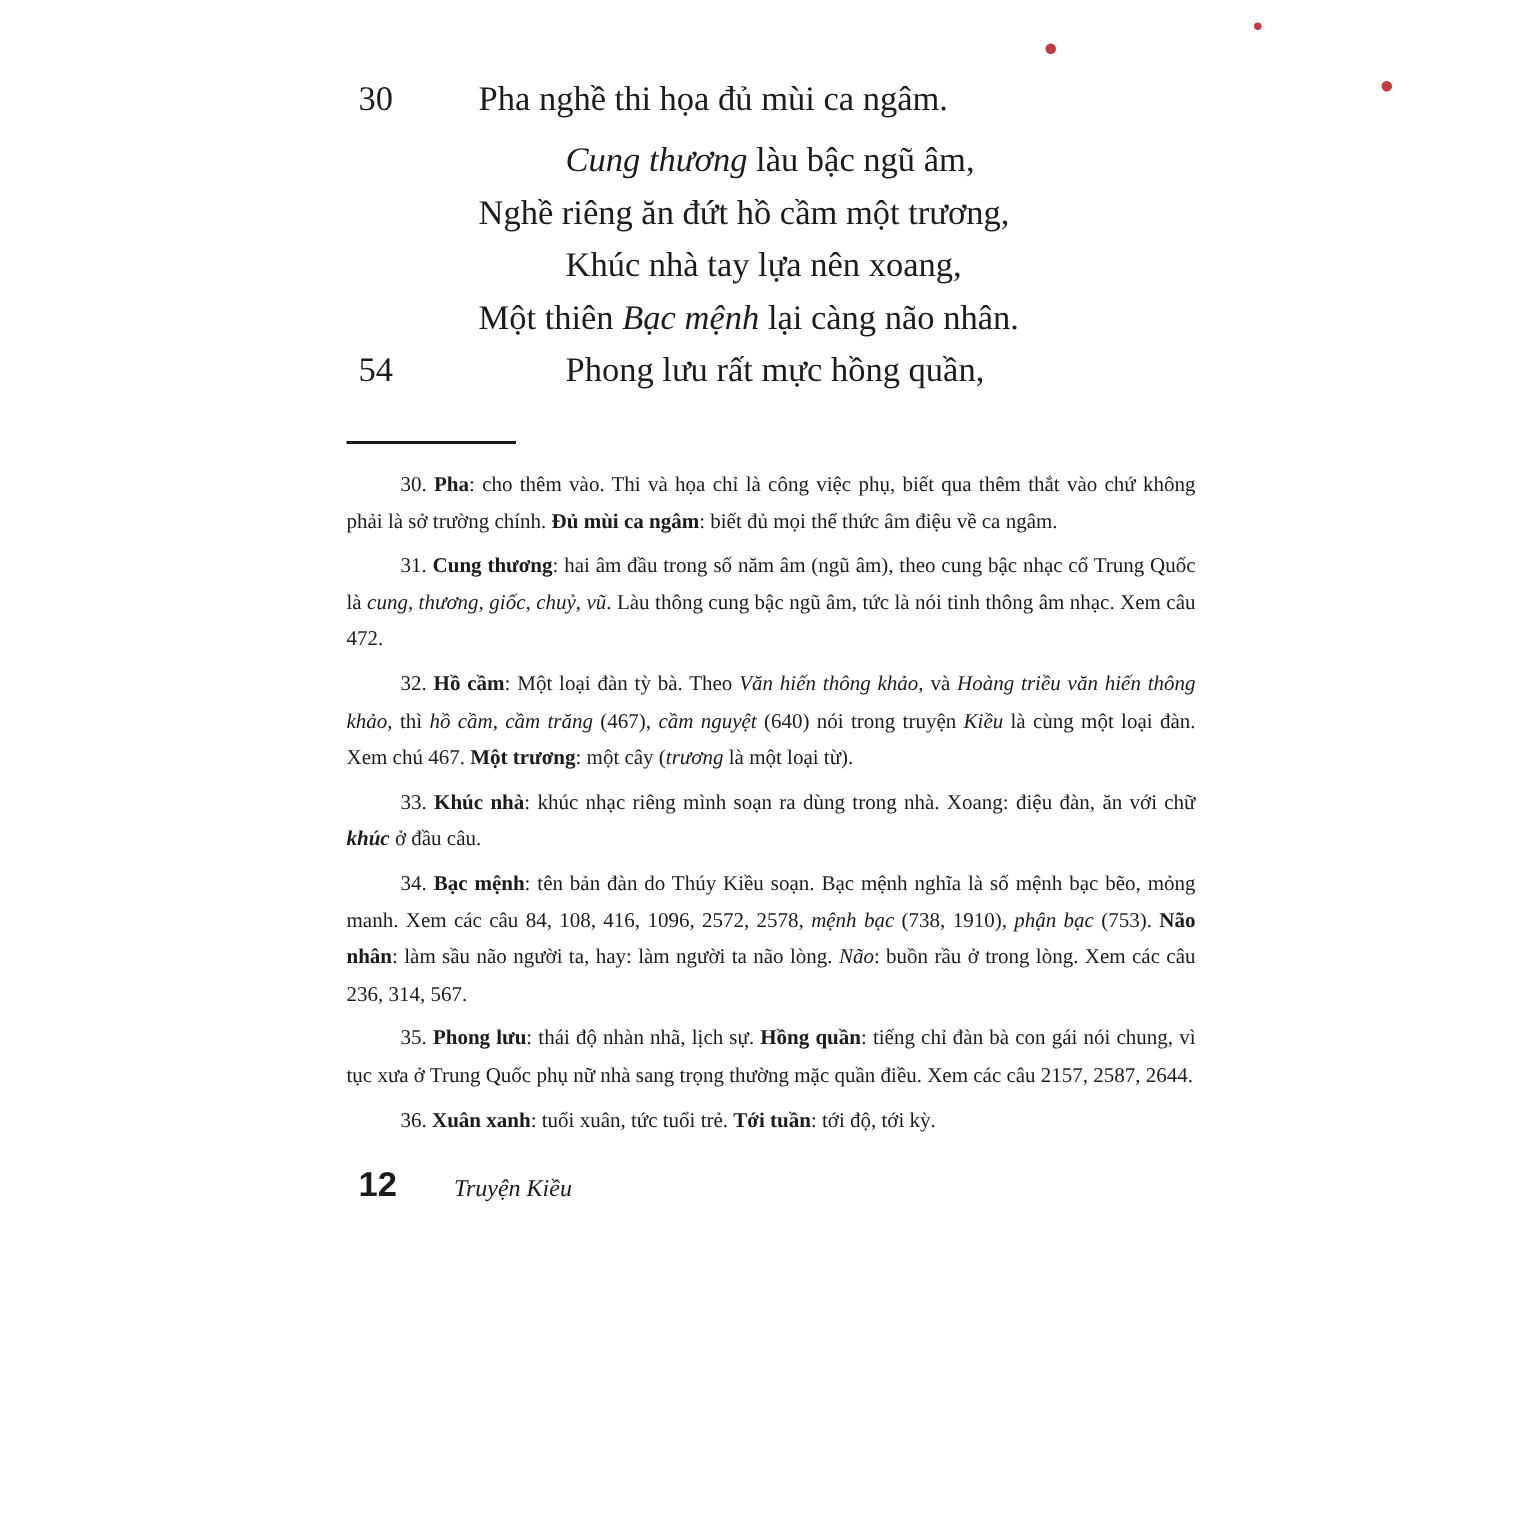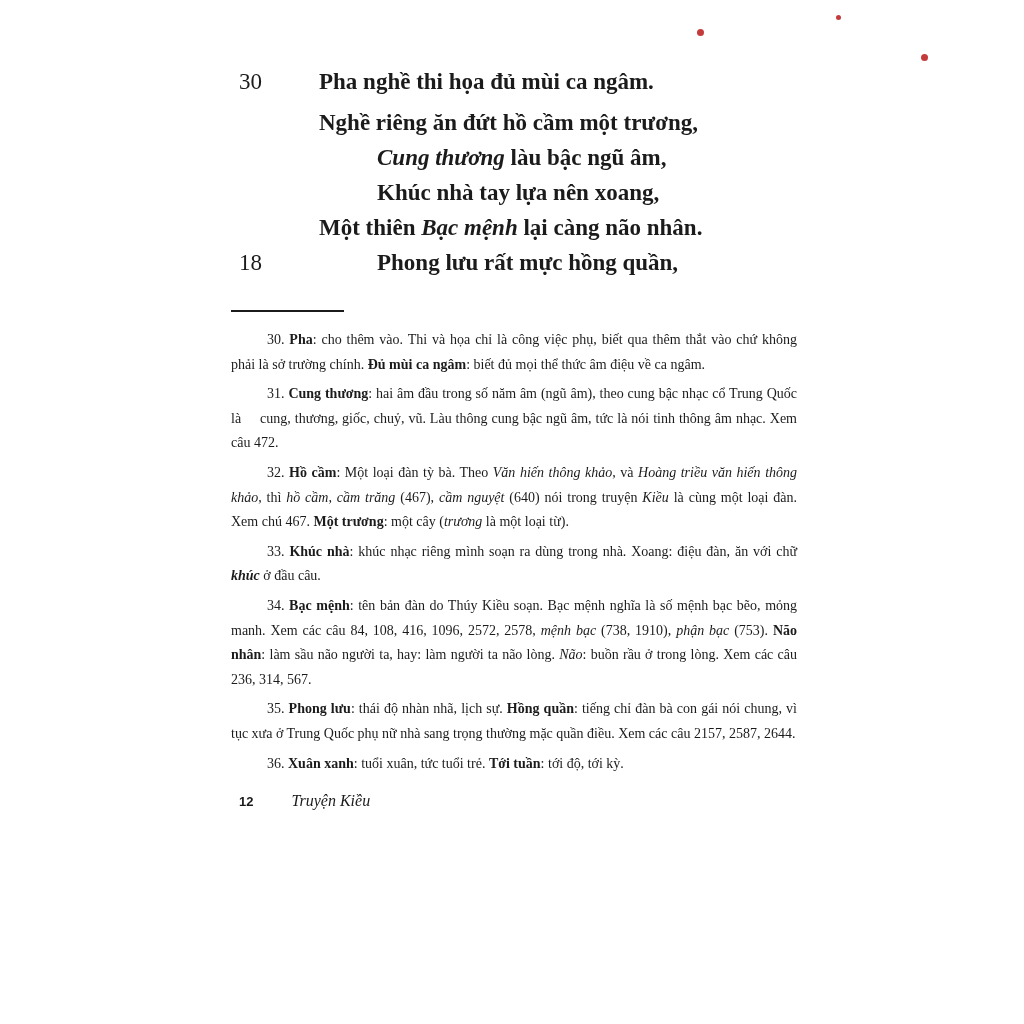--- a/index.html
+++ b/index.html
@@ -11,38 +11,38 @@
     position: relative;
     width: 1024px;
     height: 1024px;
     overflow: hidden;
     font-family: "Liberation Serif", "DejaVu Serif", serif;
     color: #1b1b1b;
   }
   .content {
     position: absolute;
     left: 231px;
-    top: 64px;
+    top: 48px;
     width: 566px;
   }
   
   .poem-section { }
   .poem-line {
     position: relative;
     font-size: 23px;
     line-height: 35px;
     white-space: nowrap;
   }
   .poem-line:first-child { margin-bottom: 6px; }
   .line-num {
     position: absolute;
     left: 8px;
     top: 0;
   }
-  .line-text { display: block; font-weight: bold; }
+  .line-text { display: block; }
   .indent-bat .line-text { margin-left: 88px; }
   .indent-luc .line-text { margin-left: 146px; }
   
   .divider {
     width: 113px;
     height: 2px;
     background: #1b1b1b;
     margin: 30px 0 16px 0;
   }
   
@@ -58,21 +58,21 @@
   .page-footer {
     display: flex;
     align-items: baseline;
     gap: 38px;
     margin-top: 16px;
     padding-left: 8px;
   }
   .page-number {
     font-family: "Liberation Sans", sans-serif;
     font-weight: bold;
-    font-size: 13px;
+    font-size: 23px;
   }
   .book-title {
     font-style: italic;
     font-size: 16px;
   }
   
   .red-dot {
     position: absolute;
     border-radius: 50%;
   }
@@ -84,53 +84,53 @@
 <body style="background: rgb(255, 255, 255); color: rgb(27, 27, 27);">
 
 <div class="content">
 
   <div class="poem-section">
   <div class="poem-line indent-bat">
     <span class="line-num">30</span>
     <span class="line-text"><span>Pha nghề thi họa đủ mùi ca ngâm.</span></span>
   </div>
 
+  <div class="poem-line indent-luc">
+    <span class="line-num"></span>
+    <span class="line-text"><span style="font-style: italic;">Cung thương</span><span> làu bậc ngũ âm,</span></span>
+  </div>
+
   <div class="poem-line indent-bat">
     <span class="line-num"></span>
     <span class="line-text"><span>Nghề riêng ăn đứt hồ cầm một trương,</span></span>
-  </div>
-
-  <div class="poem-line indent-luc">
-    <span class="line-num"></span>
-    <span class="line-text"><span style="font-style: italic;">Cung thương</span><span> làu bậc ngũ âm,</span></span>
   </div>
 
   <div class="poem-line indent-luc">
     <span class="line-num"></span>
     <span class="line-text"><span>Khúc nhà tay lựa nên xoang,</span></span>
   </div>
 
   <div class="poem-line indent-bat">
     <span class="line-num"></span>
     <span class="line-text"><span>Một thiên </span><span style="font-style: italic;">Bạc mệnh</span><span> lại càng não nhân.</span></span>
   </div>
 
   <div class="poem-line indent-luc">
-    <span class="line-num">18</span>
+    <span class="line-num">54</span>
     <span class="line-text"><span>Phong lưu rất mực hồng quần,</span></span>
   </div>
 
 </div>
 
   <div class="divider"></div>
 
   <div class="footnotes-section">
   <p class="footnote"><span>30. </span><span style="font-weight: bold;">Pha</span><span>: cho thêm vào. Thi và họa chỉ là công việc phụ, biết qua thêm thắt vào chứ không phải là sở trường chính. </span><span style="font-weight: bold;">Đủ mùi ca ngâm</span><span>: biết đủ mọi thể thức âm điệu về ca ngâm.</span></p>
 
-  <p class="footnote"><span>31. </span><span style="font-weight: bold;">Cung thương</span><span>: hai âm đầu trong số năm âm (ngũ âm), theo cung bậc nhạc cổ Trung Quốc là </span><span style=" margin-left: 15px;">cung, thương, giốc, chuỷ, vũ</span><span>. Làu thông cung bậc ngũ âm, tức là nói tinh thông âm nhạc. Xem câu 472.</span></p>
+  <p class="footnote"><span>31. </span><span style="font-weight: bold;">Cung thương</span><span>: hai âm đầu trong số năm âm (ngũ âm), theo cung bậc nhạc cổ Trung Quốc là </span><span style="font-style: italic;">cung, thương, giốc, chuỷ, vũ</span><span>. Làu thông cung bậc ngũ âm, tức là nói tinh thông âm nhạc. Xem câu 472.</span></p>
 
   <p class="footnote"><span>32. </span><span style="font-weight: bold;">Hồ cầm</span><span>: Một loại đàn tỳ bà. Theo </span><span style="font-style: italic;">Văn hiến thông khảo</span><span>, và </span><span style="font-style: italic;">Hoàng triều văn hiến thông khảo</span><span>, thì </span><span style="font-style: italic;">hồ cầm, cầm trăng</span><span> (467), </span><span style="font-style: italic;">cầm nguyệt</span><span> (640) nói trong truyện </span><span style="font-style: italic;">Kiều</span><span> là cùng một loại đàn. Xem chú 467. </span><span style="font-weight: bold;">Một trương</span><span>: một cây (</span><span style="font-style: italic;">trương</span><span> là một loại từ).</span></p>
 
   <p class="footnote"><span>33. </span><span style="font-weight: bold;">Khúc nhà</span><span>: khúc nhạc riêng mình soạn ra dùng trong nhà. Xoang: điệu đàn, ăn với chữ </span><span style="font-style: italic; font-weight: bold;">khúc</span><span> ở đầu câu.</span></p>
 
   <p class="footnote"><span>34. </span><span style="font-weight: bold;">Bạc mệnh</span><span>: tên bản đàn do Thúy Kiều soạn. Bạc mệnh nghĩa là số mệnh bạc bẽo, mỏng manh. Xem các câu 84, 108, 416, 1096, 2572, 2578, </span><span style="font-style: italic;">mệnh bạc</span><span> (738, 1910), </span><span style="font-style: italic;">phận bạc</span><span> (753). </span><span style="font-weight: bold;">Não nhân</span><span>: làm sầu não người ta, hay: làm người ta não lòng. </span><span style="font-style: italic;">Não</span><span>: buồn rầu ở trong lòng. Xem các câu 236, 314, 567.</span></p>
 
   <p class="footnote"><span>35. </span><span style="font-weight: bold;">Phong lưu</span><span>: thái độ nhàn nhã, lịch sự. </span><span style="font-weight: bold;">Hồng quần</span><span>: tiếng chỉ đàn bà con gái nói chung, vì tục xưa ở Trung Quốc phụ nữ nhà sang trọng thường mặc quần điều. Xem các câu 2157, 2587, 2644.</span></p>
 
   <p class="footnote"><span>36. </span><span style="font-weight: bold;">Xuân xanh</span><span>: tuổi xuân, tức tuổi trẻ. </span><span style="font-weight: bold;">Tới tuần</span><span>: tới độ, tới kỳ.</span></p>

